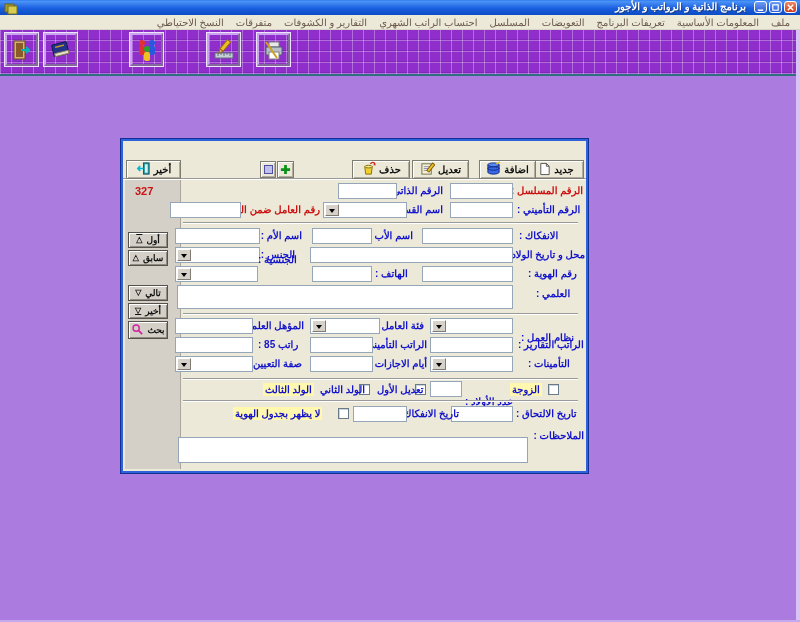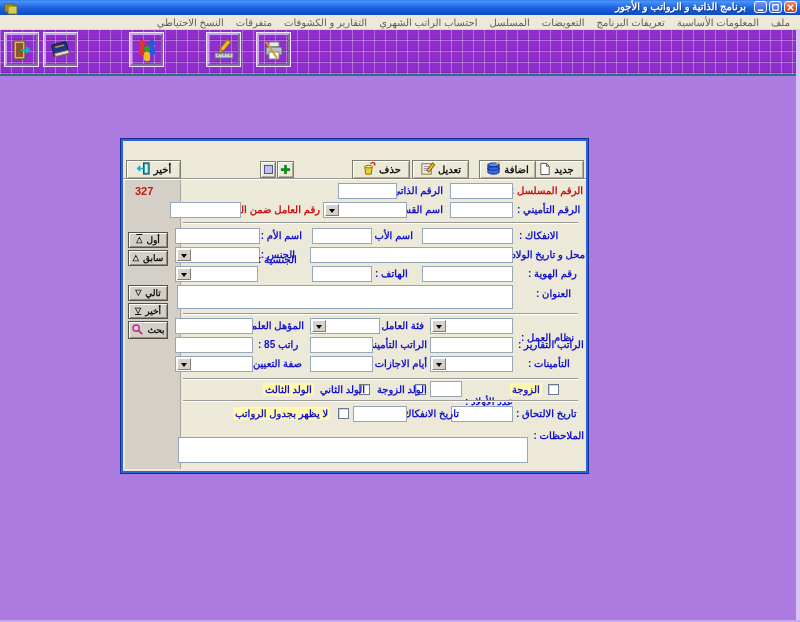--- a/index.html
+++ b/index.html
@@ -307,21 +307,21 @@
   <input class="inp" style="left: 299px; top: 125px; width: 91px;">
   <div class="lbl" style="left:252px;top:126px;width:38px">الهاتف :</div>
   <input class="inp" style="left: 189px; top: 125px; width: 60px;">
   <div class="lbl" style="left:135px;top:112px;width:44px">الجنسية :</div>
   <div class="combo" style="left:52px;top:125px;width:83px">
     <span class="dd">
         <span class="caret"></span>
       </span>
   </div>
 
-  <div class="lbl" style="left:413px;top:146px;width:48px">العنوان :</div>
+  <div class="lbl" style="left:413px;top:146px;width:48px">العلمي :</div>
   <textarea class="inp" style="left: 54px; top: 144px; width: 336px; height: 24px;"></textarea>
 
   <div class="sep" style="top:172px"></div>
 
   <div class="lbl" style="left:398px;top:190px;width:64px">نظام العمل :</div>
   <div class="combo" style="left:307px;top:177px;width:83px">
     <span class="dd">
         <span class="caret"></span>
       </span>
   </div>
@@ -356,31 +356,31 @@
       </span>
   </div>
 
   <div class="sep" style="top:237px"></div>
 
   <div class="chk" style="left:425px;top:243px"></div>
   <div class="lbl ylw" style="left:387px;top:242px">الزوجة</div>
   <div class="lbl" style="left:342px;top:254px">عدد الأولاد :</div>
   <input class="inp" style="left: 307px; top: 240px; width: 32px;">
   <div class="chk" style="left:292px;top:243px"></div>
-  <div class="lbl" style="left:254px;top:242px">الولد الزوجة</div>
+  <div class="lbl" style="left:254px;top:242px">تعديل الأول</div>
   <div class="chk" style="left:236px;top:243px"></div>
   <div class="lbl" style="left:197px;top:242px">الولد الثاني</div>
   <div class="chk" style="left:180px;top:243px"></div>
   <div class="lbl ylw" style="left:140px;top:242px">الولد الثالث</div>
 
   <div class="sep" style="top:259px"></div>
 
   <div class="lbl" style="left:393px;top:266px;width:70px">تاريخ الالتحاق :</div>
   <input class="inp" style="left: 328px; top: 265px; width: 62px;">
   <div class="lbl" style="left:286px;top:266px;width:50px">تاريخ الانفكاك :</div>
   <input class="inp" style="left: 230px; top: 265px; width: 54px;">
   <div class="chk" style="left:215px;top:267px"></div>
-  <div class="lbl ylw" style="left:110px;top:266px">لا يظهر بجدول الرواتب</div>
+  <div class="lbl ylw" style="left:110px;top:266px">لا يظهر بجدول الهوية</div>
 
   <div class="lbl" style="left:412px;top:288px;width:49px">الملاحظات :</div>
   <textarea class="inp" style="left: 55px; top: 296px; width: 350px; height: 26px;"></textarea>
 
 </div>
 
 </body></html>

